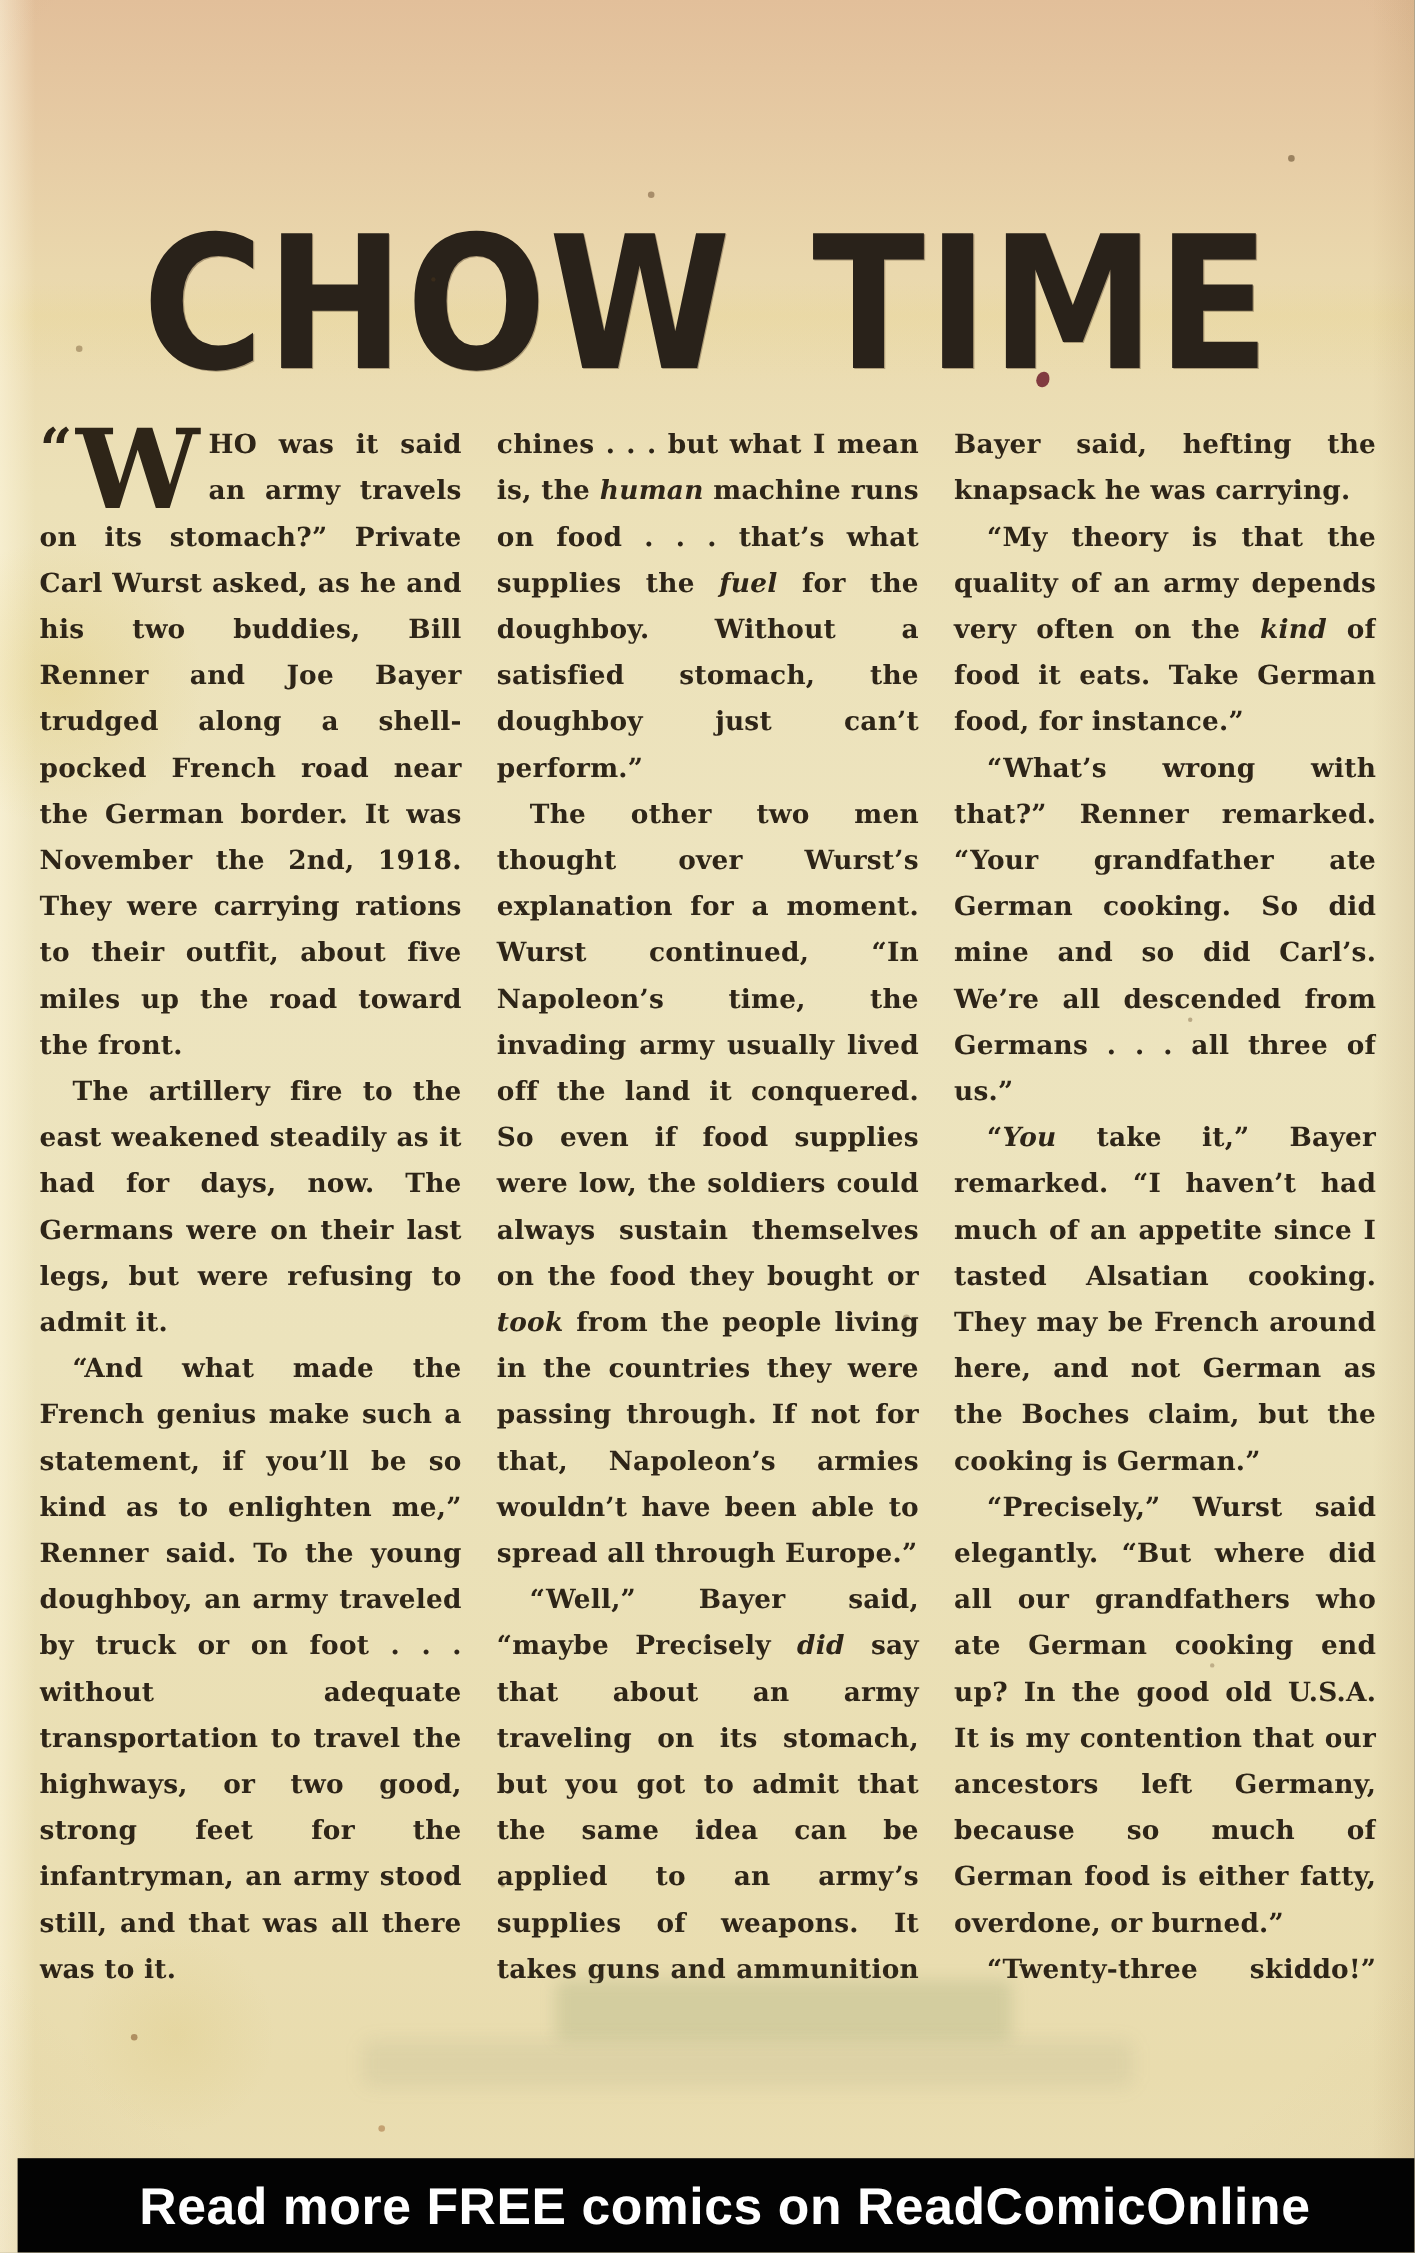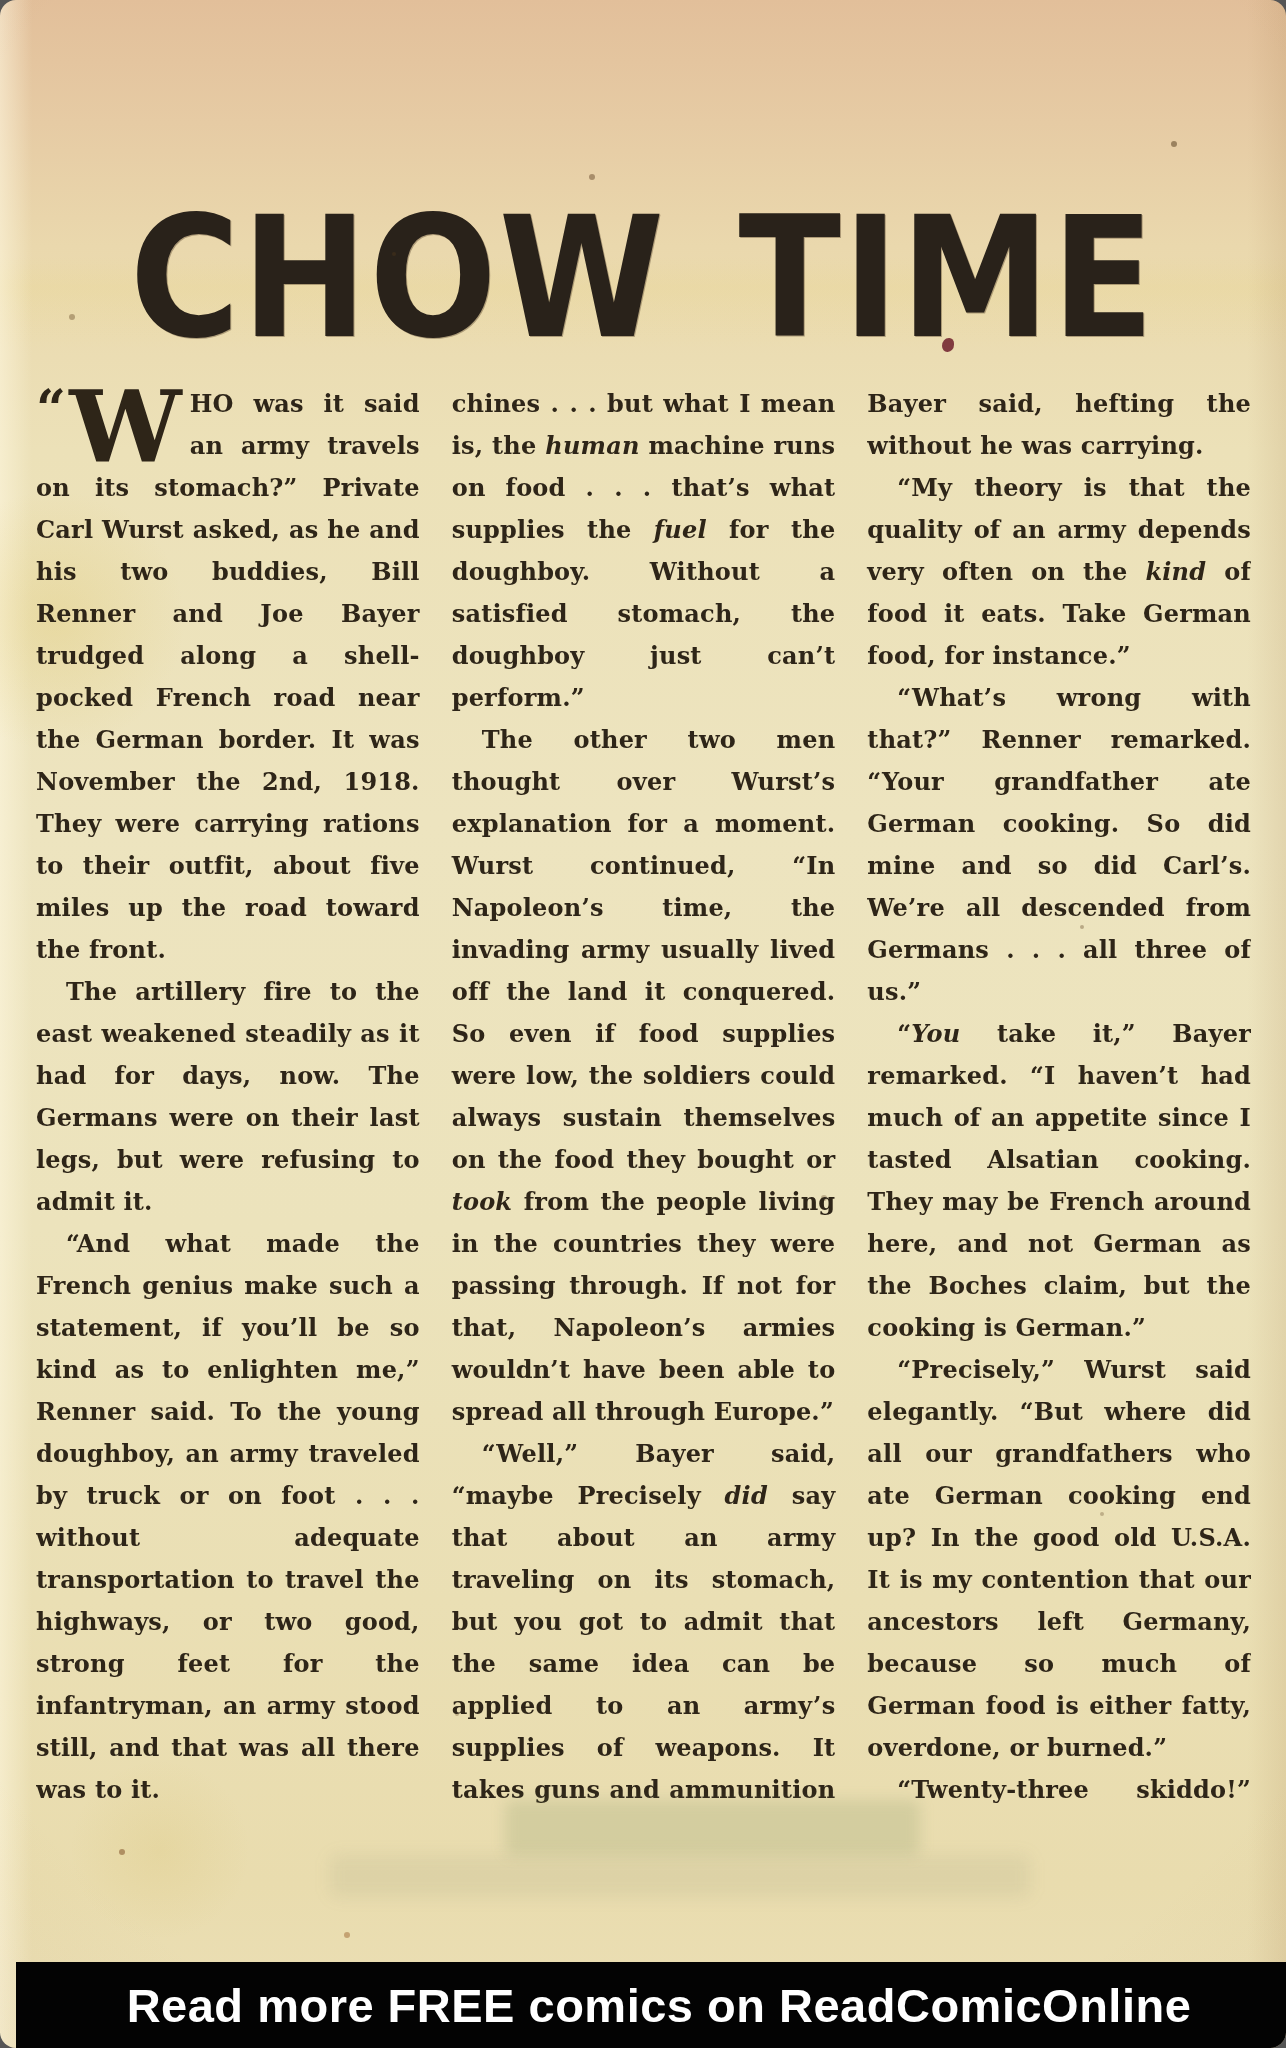--- a/index.html
+++ b/index.html
@@ -11,21 +11,20 @@
     font-kerning:normal;
     background-color:#ece2ba;
     background-image:
       radial-gradient(ellipse 130% 105% at 50% 45%, rgba(0,0,0,0) 55%, rgba(150,100,55,0.20) 100%),
       radial-gradient(circle at 55px 620px, rgba(215,185,70,0.22), rgba(215,185,70,0) 130px),
       radial-gradient(circle at 160px 1850px, rgba(200,170,60,0.12), rgba(200,170,60,0) 90px),
       linear-gradient(90deg, rgba(255,248,225,0.55), rgba(255,248,225,0) 2.5%),
       linear-gradient(270deg, rgba(160,120,70,0.14), rgba(160,120,70,0) 3%),
       linear-gradient(180deg, rgba(230,210,100,0) 12.5%, rgba(230,210,100,0.12) 14%, rgba(230,210,100,0) 17%),
       linear-gradient(180deg, #e2bf9a 0%, #e6cba4 6%, #ead8ad 12%, #ece1b8 22%, #ede4bf 40%, #ece3bc 60%, #eadfb4 78%, #e9dcae 92%, #ebdfb6 100%);
-    border-radius: 16px;
   }
   .title{
     position:absolute; top:188px; left:0; width:100%;
     text-align:center;
     font-family:"DejaVu Sans", sans-serif;
     font-weight:bold;
     font-size:150px;
     line-height:160px;
     letter-spacing:2px;
     word-spacing:18px;
@@ -132,21 +131,21 @@
         <p class="para"><span class="lead-quote">“</span><span class="dropcap">W</span><span>HO was it said an army travels on its stomach?” Private Carl Wurst asked, as he and his two buddies, Bill Renner and Joe Bayer trudged along a shell-pocked French road near the German border. It was November the 2nd, 1918. They were carrying rations to their outfit, about five miles up the road toward the front.</span></p>
         <p class="para indent"><span>The artillery fire to the east weakened steadily as it had for days, now. The Germans were on their last legs, but were refusing to admit it.</span></p>
         <p class="para indent"><span>“And what made the French genius make such a statement, if you’ll be so kind as to enlighten me,” Renner said. To the young doughboy, an army traveled by truck or on foot . . . without adequate transportation to travel the highways, or two good, strong feet for the infantryman, an army stood still, and that was all there was to it.</span></p>
       </div>
     <div class="col">
         <p class="para"><span>chines . . . but what I mean is, the </span><em>human</em><span> machine runs on food . . . that’s what supplies the </span><em>fuel</em><span> for the doughboy. Without a satisfied stomach, the doughboy just can’t perform.”</span></p>
         <p class="para indent"><span>The other two men thought over Wurst’s explanation for a moment. Wurst continued, “In Napoleon’s time, the invading army usually lived off the land it conquered. So even if food supplies were low, the soldiers could always sustain themselves on the food they bought or </span><em>took</em><span> from the people living in the countries they were passing through. If not for that, Napoleon’s armies wouldn’t have been able to spread all through Europe.”</span></p>
         <p class="para indent"><span>“Well,” Bayer said, “maybe Precisely </span><em>did</em><span> say that about an army traveling on its stomach, but you got to admit that the same idea can be applied to an army’s supplies of weapons. It takes guns and ammunition for an army to push the enemy back and thus keep traveling forward.”</span></p>
       </div>
     <div class="col">
-        <p class="para"><span>Bayer said, hefting the without he was carrying.</span></p>
+        <p class="para"><span>Bayer said, hefting the knapsack he was carrying.</span></p>
         <p class="para indent"><span>“My theory is that the quality of an army depends very often on the </span><em>kind</em><span> of food it eats. Take German food, for instance.”</span></p>
         <p class="para indent"><span>“What’s wrong with that?” Renner remarked. “Your grandfather ate German cooking. So did mine and so did Carl’s. We’re all descended from Germans . . . all three of us.”</span></p>
         <p class="para indent"><span>“</span><em>You</em><span> take it,” Bayer remarked. “I haven’t had much of an appetite since I tasted Alsatian cooking. They may be French around here, and not German as the Boches claim, but the cooking is German.”</span></p>
         <p class="para indent"><span>“Precisely,” Wurst said elegantly. “But where did all our grandfathers who ate German cooking end up? In the good old U.S.A. It is my contention that our ancestors left Germany, because so much of German food is either fatty, overdone, or burned.”</span></p>
         <p class="para indent"><span>“Twenty-three skiddo!” Bayer said. “I’m with you there.”</span></p>
       </div>
   </div>
 
   <div class="ghost1"></div>
   <div class="ghost2"></div>

